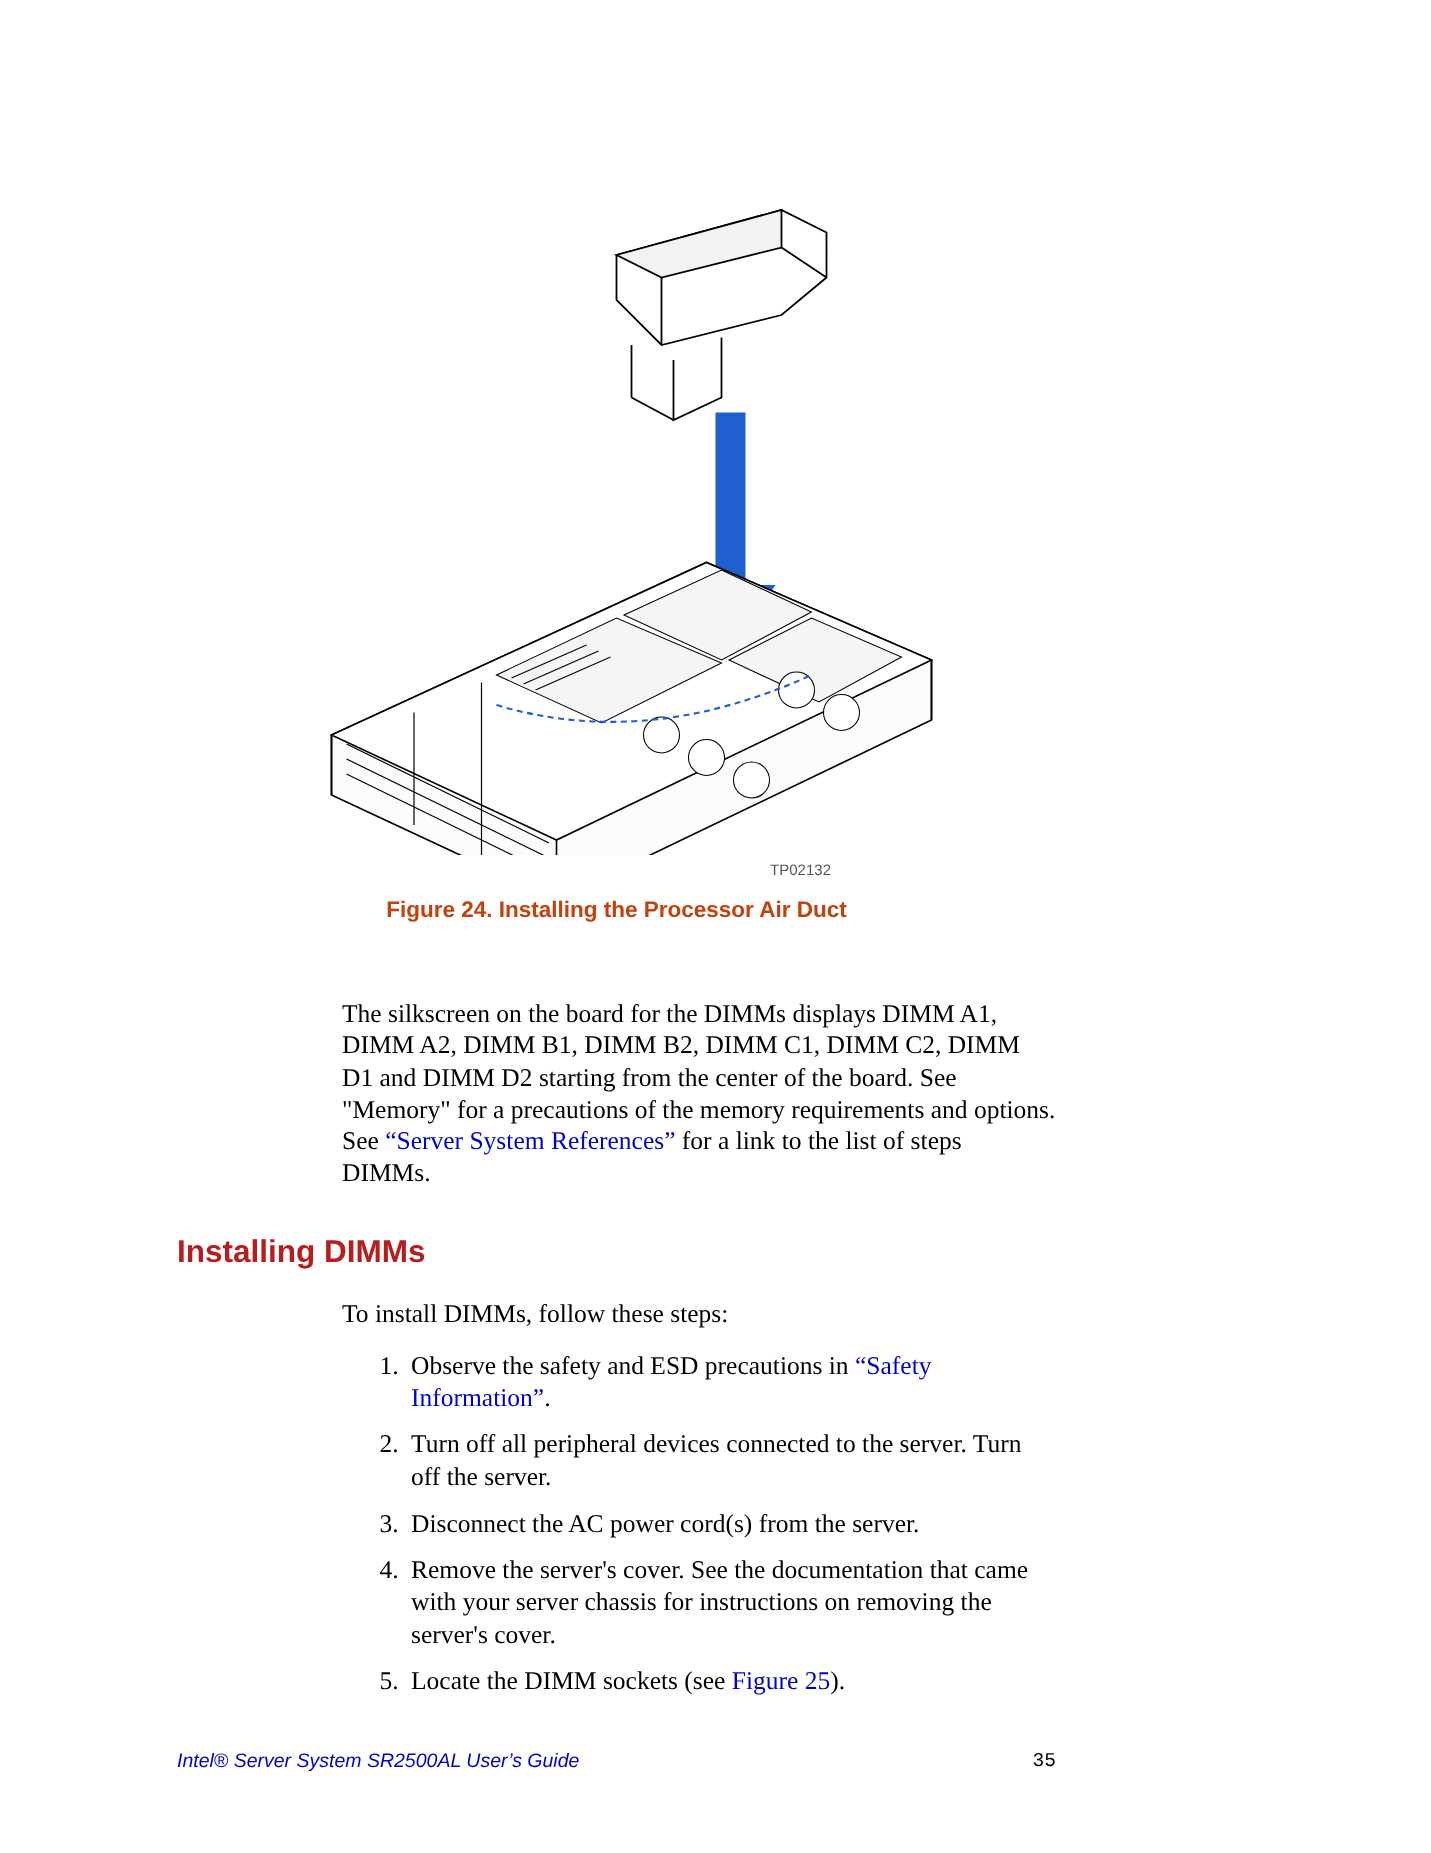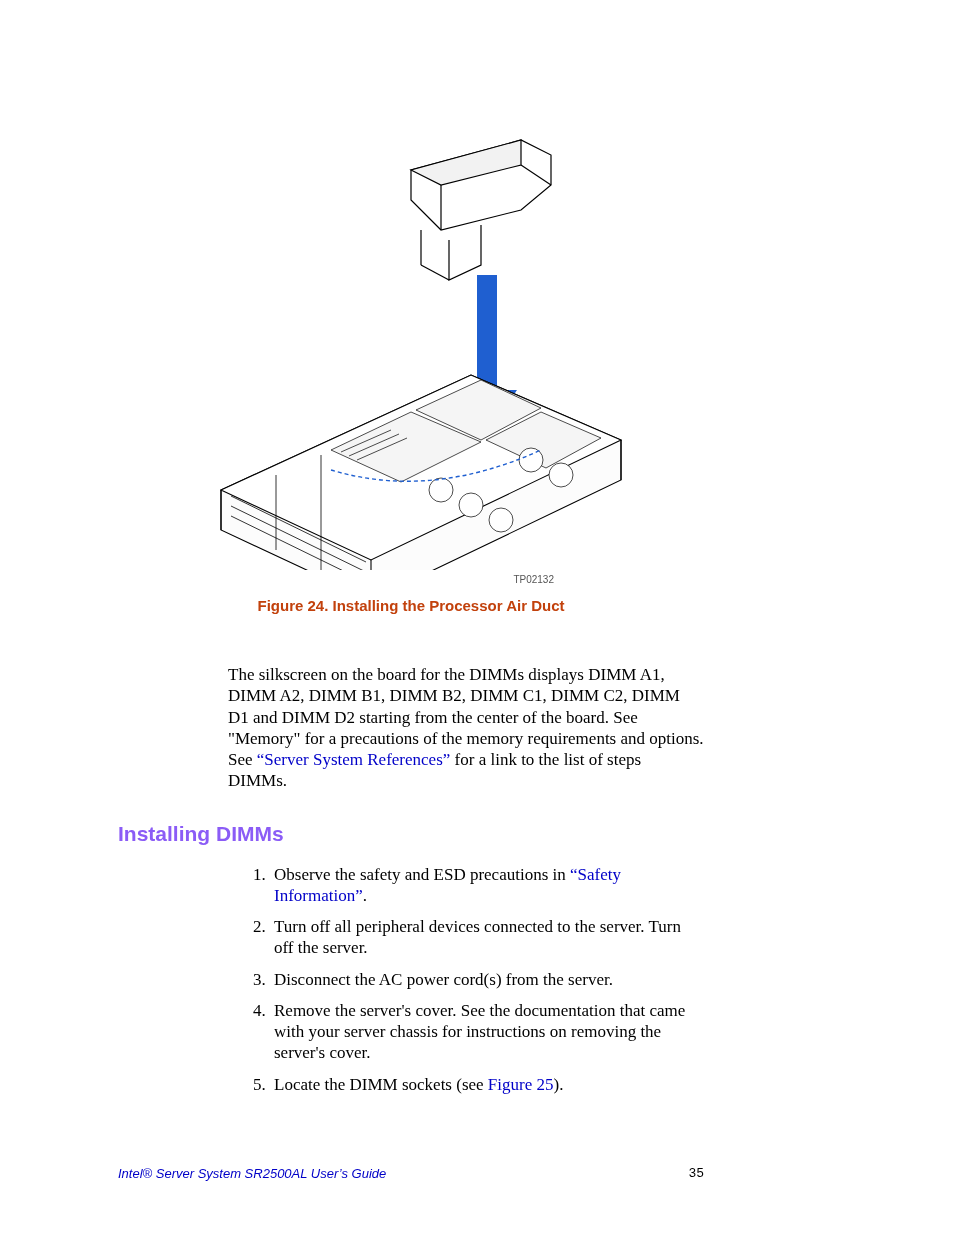--- a/index.html
+++ b/index.html
@@ -44,21 +44,21 @@
     font-family: Arial, Helvetica, sans-serif;
     font-size: 31px;
     font-weight: bold;
     color: #0000c8;
     margin: 0 0 28px 0;
   }
   h2.subsection-title {
     font-family: Arial, Helvetica, sans-serif;
     font-size: 21px;
     font-weight: bold;
-    color: #8b5cf6;
+    color: #b91c1c;
     margin: 30px 0 18px 0;
   }
   .body-block {
     margin-left: 110px;
     font-size: 17px;
     line-height: 1.25;
   }
   .body-block p {
     margin: 0 0 14px 0;
   }
@@ -166,20 +166,21 @@
 
   <div class="body-block">
     <p>
       <span>The silkscreen on the board for the DIMMs displays DIMM A1, DIMM A2, DIMM B1, DIMM B2, DIMM C1, DIMM C2, DIMM D1 and DIMM D2 starting from the center of the board. See "Memory" for a precautions of the memory requirements and options. See </span><a href="#" class="xref">“Server System References”</a><span> for a link to the list of steps DIMMs.</span>
     </p>
   </div>
 
   <h2 class="subsection-title">Installing DIMMs</h2>
 
   <div class="body-block">
+    <p>To install DIMMs, follow these steps:</p>
     <ol class="steps">
       <li>
         <span>Observe the safety and ESD precautions in </span><a href="#" class="xref">“Safety Information”</a><span>.</span>
       </li>
       <li>Turn off all peripheral devices connected to the server. Turn off the server.</li>
       <li>Disconnect the AC power cord(s) from the server.</li>
       <li>Remove the server's cover. See the documentation that came with your server chassis for instructions on removing the server's cover.</li>
       <li>
         <span>Locate the DIMM sockets (see </span><a href="#" class="xref">Figure 25</a><span>).</span>
       </li>

